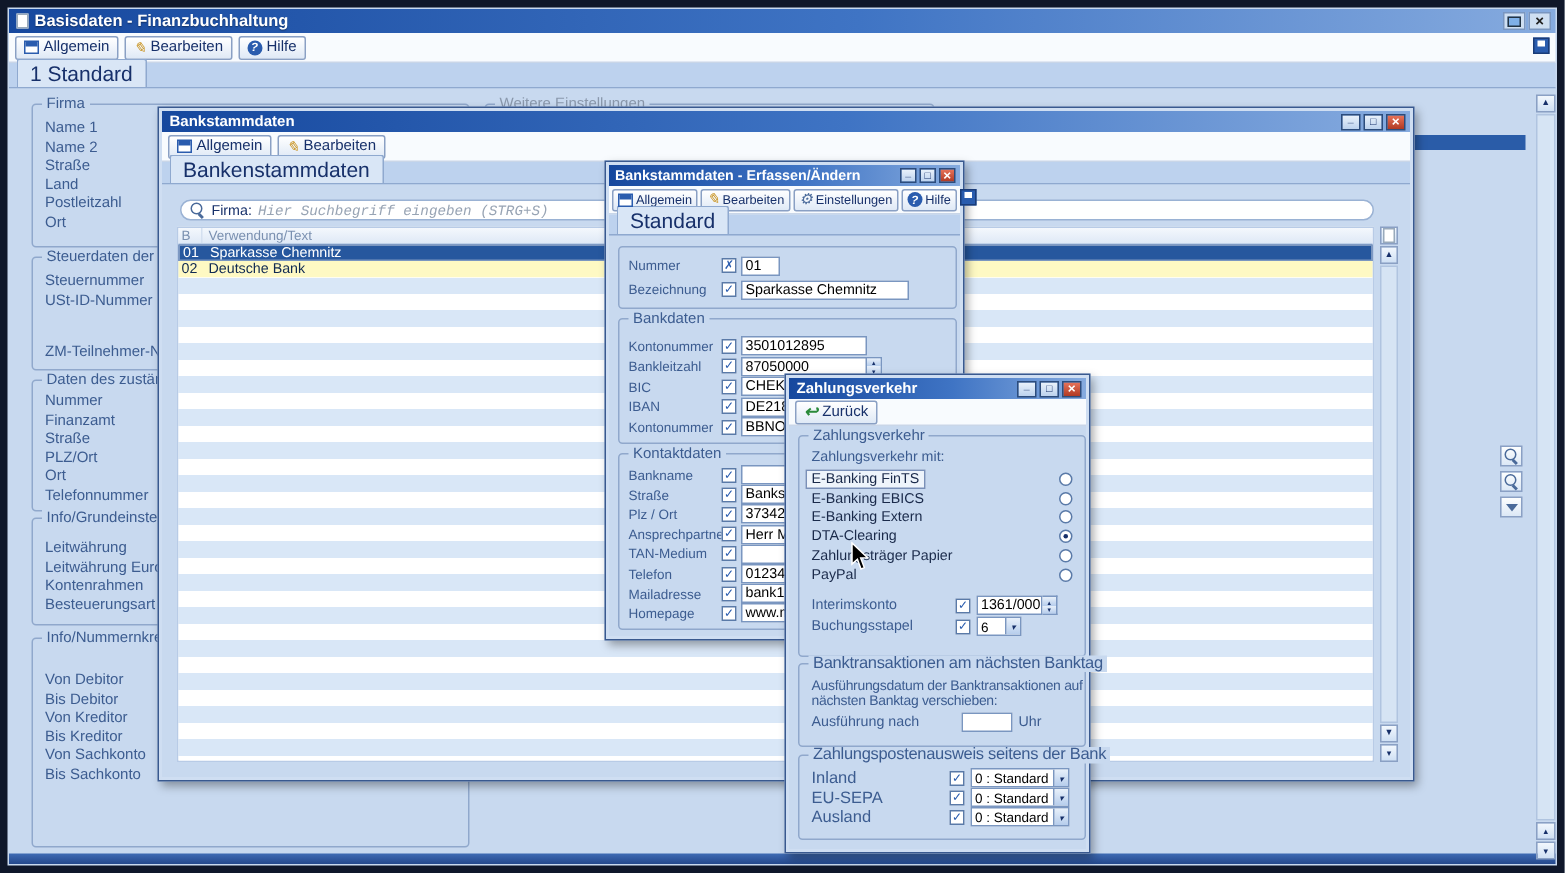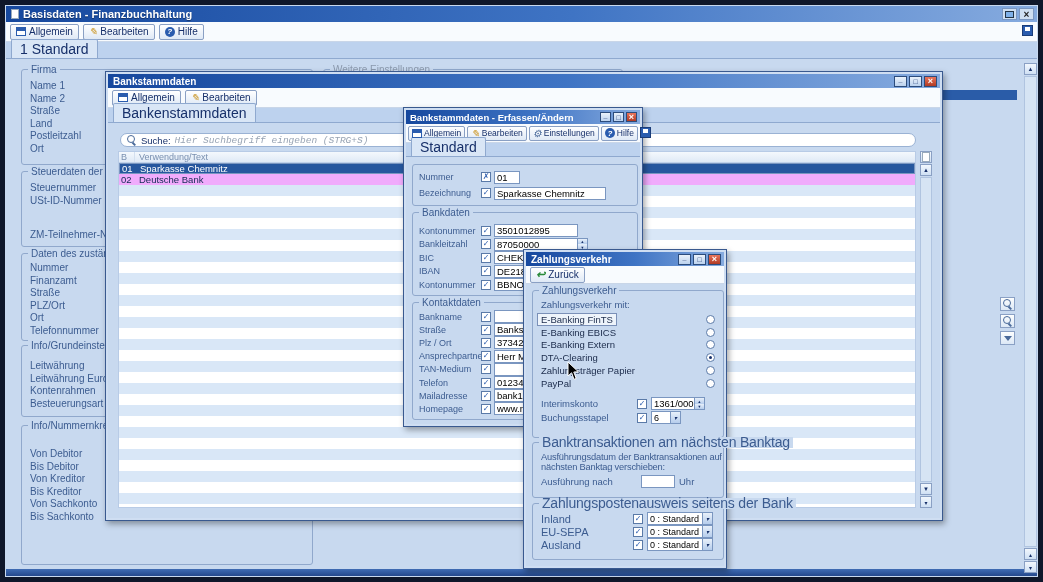--- a/index.html
+++ b/index.html
@@ -88,21 +88,21 @@
 #win1-body{position:absolute;left:2px;top:51px;right:2px;bottom:2px;background:#c8d9ef}
 #search{position:absolute;left:12px;right:24px;top:10px;height:14px;background:#fff;border:1px solid #9ab2d4;border-radius:7px;display:flex;align-items:center;gap:4px;padding:0 6px}
 #search .slab{color:#17306a;font-size:9.5px}
 #search input{flex:1;border:none;outline:none;background:transparent;font-size:9.5px;font-family:Liberation Mono, monospace}
 #search input::placeholder{color:#98a4b4;font-style:italic}
 #tbl{position:absolute;left:10px;right:24px;top:28px;bottom:10px;display:flex;flex-direction:column;border:1px solid #b8cbe6;background:#fff}
 .bl-header{display:flex;height:11px;background:linear-gradient(#f4f8fd,#dfe9f6);border-bottom:1px solid #c0d2ea;color:#7a90b0;font-size:9px}
 .bl-header .c0{width:16px;padding-left:2px;border-right:1px solid #d4e0f0}
 .bl-header .c1{flex:1;padding-left:4px}
 .bl-rows{display:flex;flex-direction:column}
-.bl-row{display:flex;height:11px;font-size:9.5px;line-height:11px;color:#102a52;background:#f0abfc}
+.bl-row{display:flex;height:11px;font-size:9.5px;line-height:11px;color:#102a52;background:#fef9c3}
 .bl-row .c0{width:16px;padding-left:2px}
 .bl-row .c1{flex:1;padding-left:4px;white-space:nowrap;overflow:hidden}
 .bl-row.sel{background:#26579e;color:#fff}
 .bl-filler{flex:1;background:repeating-linear-gradient(to bottom,#d9e7f7 0 11px,#ffffff 11px 22px)}
 #vscroll1{position:absolute;right:8px;top:28px;bottom:10px;width:12px;display:flex;flex-direction:column;gap:1px}
 
 #win2{left:398px;top:102px;width:240px;height:320px;z-index:20}
 #win2 .tbar{font-size:9.5px;padding-left:4px}
 #win2 .wcb{width:11px;height:10px}
 #win2 .tb{margin:0 2px;height:19px;gap:2px;padding:0 2px}
@@ -132,21 +132,21 @@
 .zrow .ctrl{display:flex;align-items:center;margin-left:4px}
 #fs-banktag{left:6px;top:158px;width:192px;height:56px}
 .note{font-size:9.3px;color:#3c5c90;padding-left:8px;letter-spacing:-0.2px;white-space:nowrap}
 #fs-banktag .note:first-of-type{padding-top:9px}
 .ausf{display:flex;align-items:center;padding:3px 8px 0 8px;gap:4px}
 .ausf .zlabel{width:96px;min-width:96px;font-size:9.5px;color:#3c5c90}
 #fs-ausweis{left:6px;top:219px;width:192px;height:57px;padding-top:8px}
 .arow{display:flex;align-items:center;height:13.2px;padding:0 8px}
 .arow .zlabel{width:92px;min-width:92px;font-size:11px;color:#3c5c90}
 .arow .sel{width:66px;margin-left:4px}
-#fs-banktag>.legend,#fs-ausweis>.legend{font-size:14px;letter-spacing:-0.2px}
+#fs-banktag>.legend,#fs-ausweis>.legend{font-size:11px;letter-spacing:-0.2px}
 
 #cursor{position:absolute;left:562px;top:356px;z-index:99}
 </style>
 </head>
 <body>
 
 <div id="screen">
 
   <div id="main-titlebar" class="tbar">
     <span class="i-doc"></span>
@@ -279,21 +279,21 @@
           <i class="i-edit"></i>
           <span>Bearbeiten</span>
         </span>
     </div>
     <div class="tabs">
       <span class="tab">Bankenstammdaten</span>
     </div>
     <div id="win1-body">
       <div id="search">
         <i class="i-mag"></i>
-        <span class="slab">Suche:</span>
+        <span class="slab">Firma:</span>
         <input type="text" placeholder="Hier Suchbegriff eingeben (STRG+S)" style="">
       </div>
       <div id="tbl">
         <div class="bl-header">
           <span class="c0">B</span>
           <span class="c1">Verwendung/Text</span>
         </div>
         <div class="bl-rows">
 
             <div class="bl-row sel">

